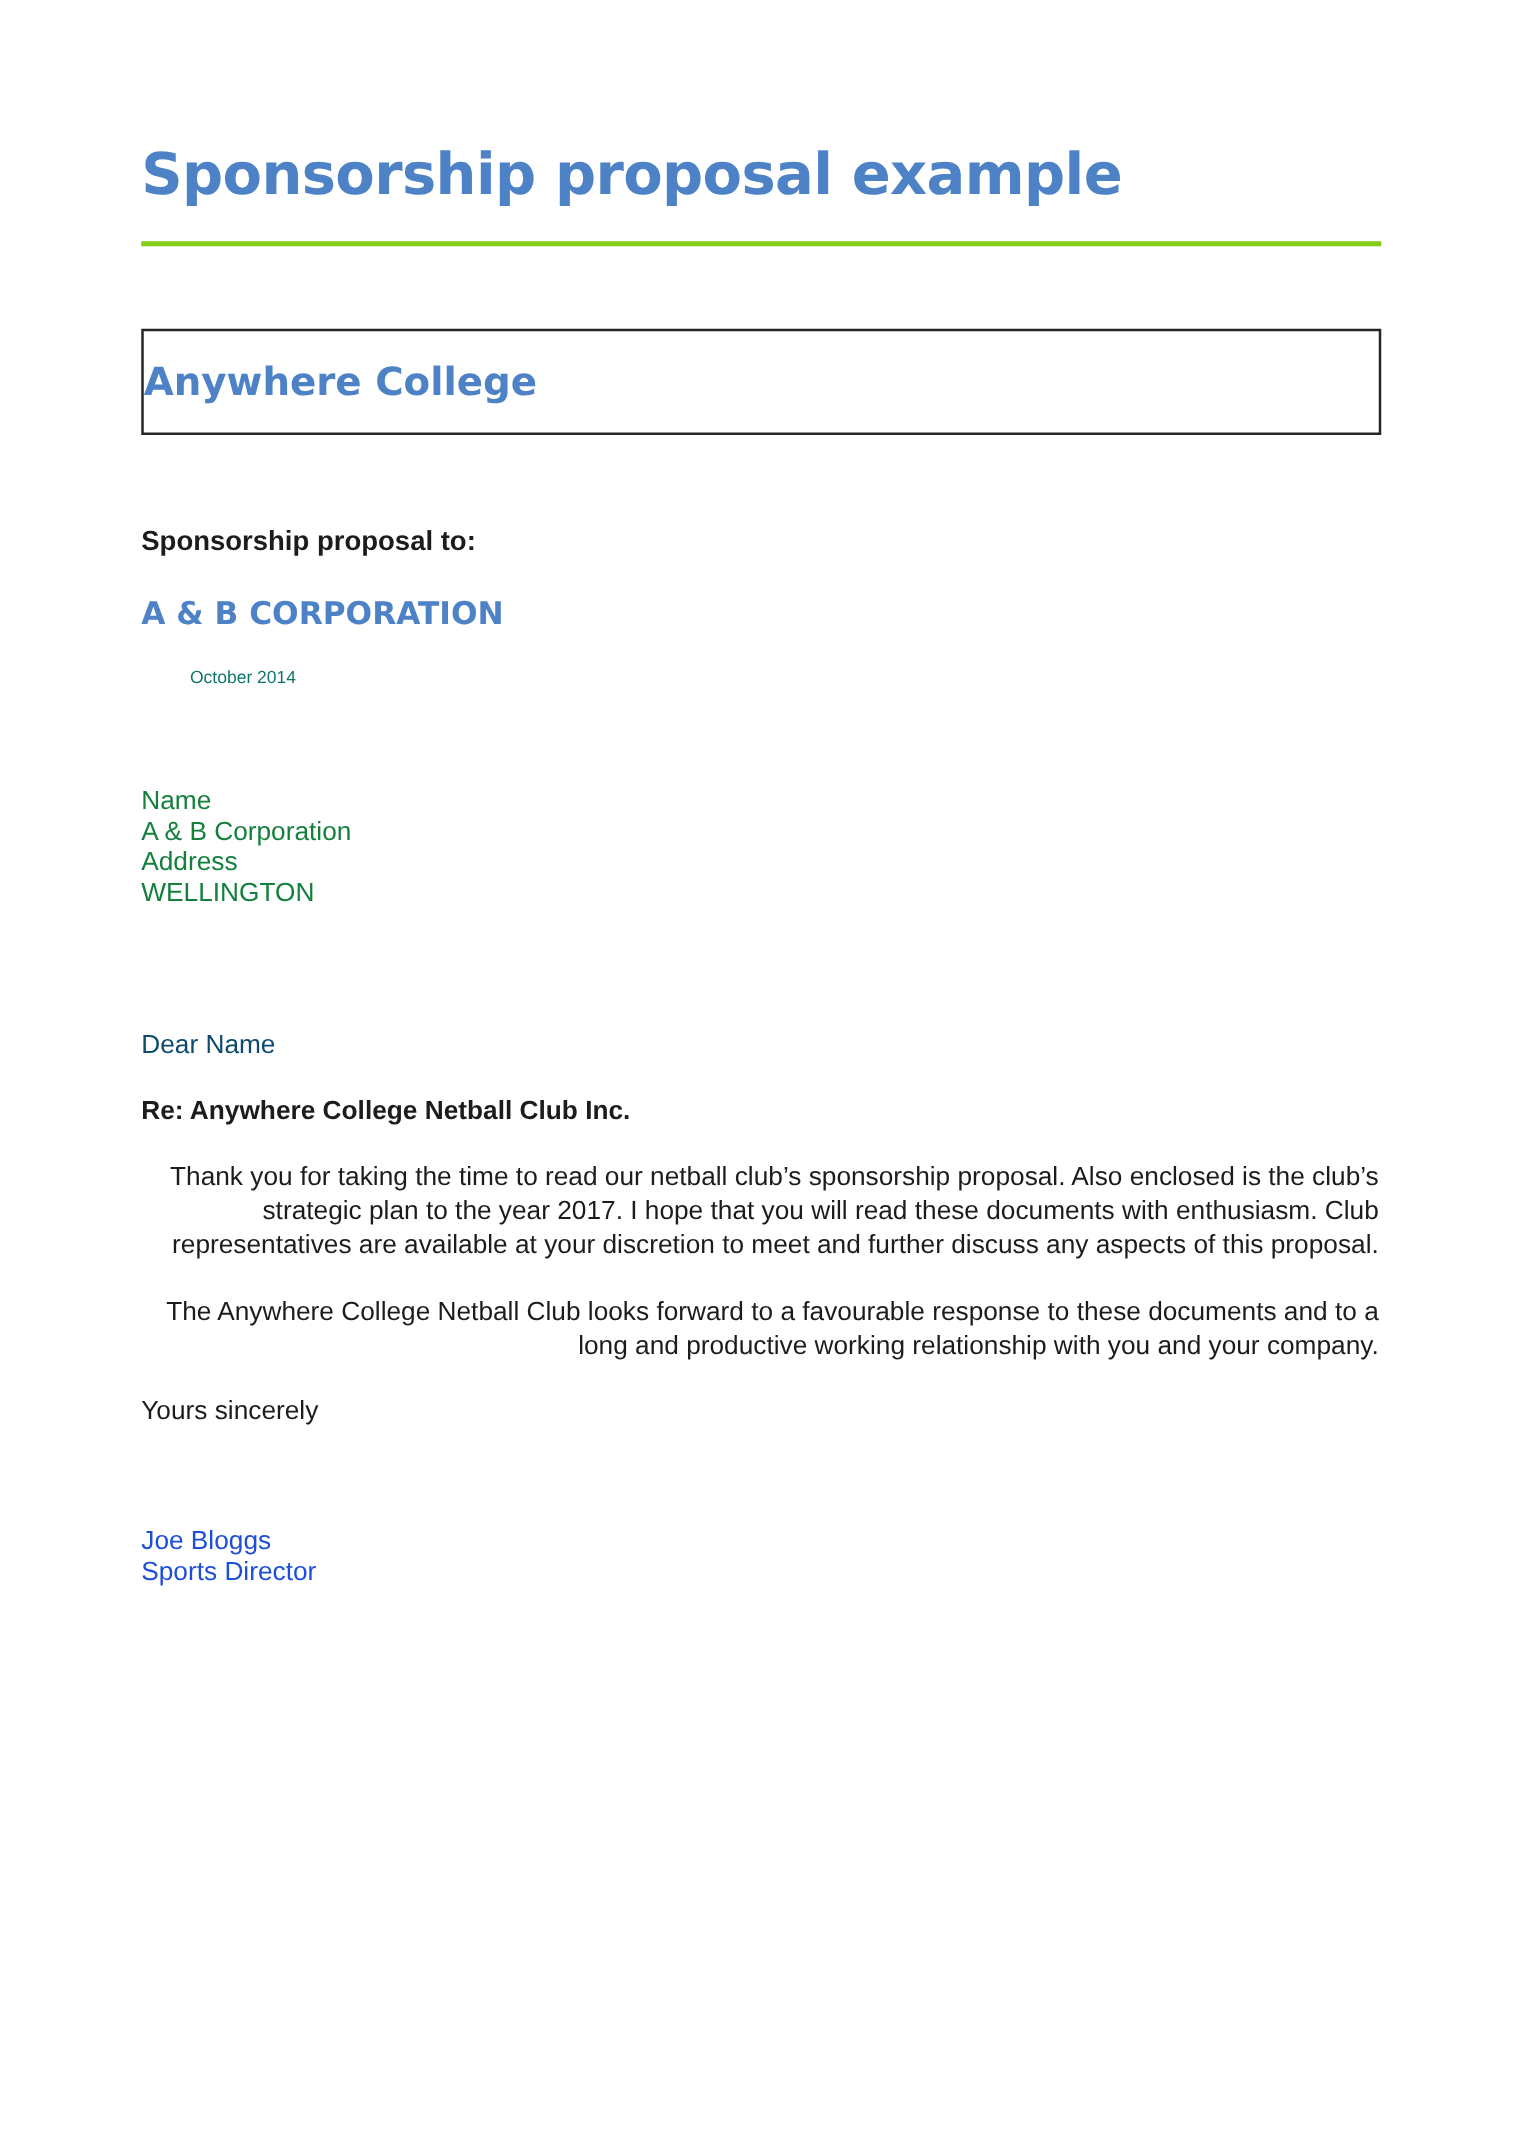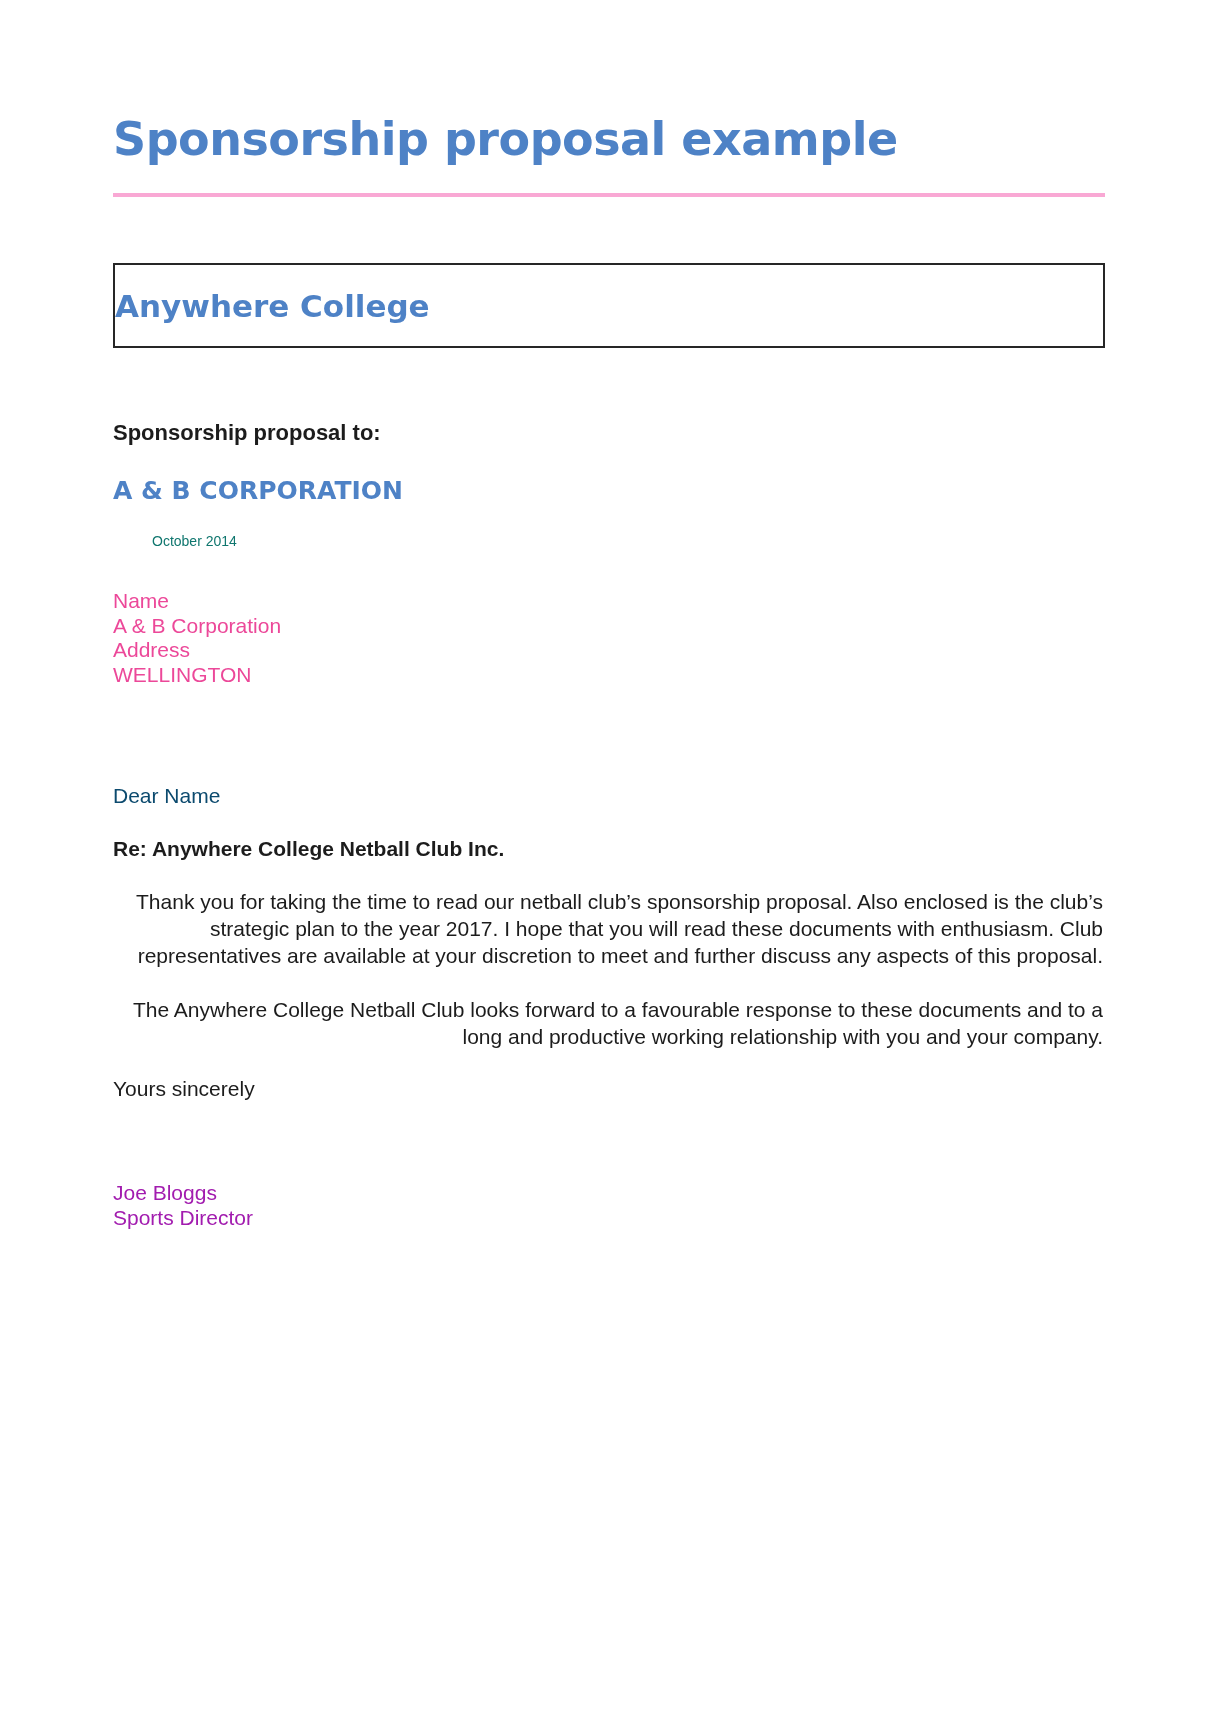--- a/index.html
+++ b/index.html
@@ -18,21 +18,21 @@
 
   
   .doc-title {
     font-family: "DejaVu Sans", "Liberation Sans", sans-serif;
     font-size: 46px;
     font-weight: bold;
     color: #4e82c6;
     letter-spacing: -0.5px;
     line-height: 1.2;
     padding-bottom: 26px;
-    border-bottom: 4px solid #f9a8d4;
+    border-bottom: 4px solid #84cc16;
   }
 
   
   .banner-box {
     margin-top: 66px;
     height: 85px;
     border: 2px solid #262626;
     display: flex;
     align-items: center;
   }
@@ -60,24 +60,24 @@
   }
 
   .proposal-date {
     margin-top: 28px;
     font-size: 14px;
     color: #0f766e;
     margin-left: 39px;
   }
 
   .address-block {
-    margin-top: 40px;
+    margin-top: 80px;
     font-size: 21px;
     line-height: 24.5px;
-    color: #ec4899;
+    color: #15803d;
   }
 
   .salutation {
     margin-top: 97px;
     font-size: 21px;
     color: #0c4a6e;
   }
 
   .subject-line {
     margin-top: 29px;
@@ -98,21 +98,21 @@
   .closing {
     margin-top: 27px;
     font-size: 21px;
     color: #1c1c1c;
   }
 
   .signature-block {
     margin-top: 79px;
     font-size: 21px;
     line-height: 25px;
-    color: #a21caf;
+    color: #1d4ed8;
   }
 </style>
 </head>
 <body>
 
 <div class="page">
 
   <h1 class="doc-title">Sponsorship proposal example</h1>
 
   <div class="banner-box">

